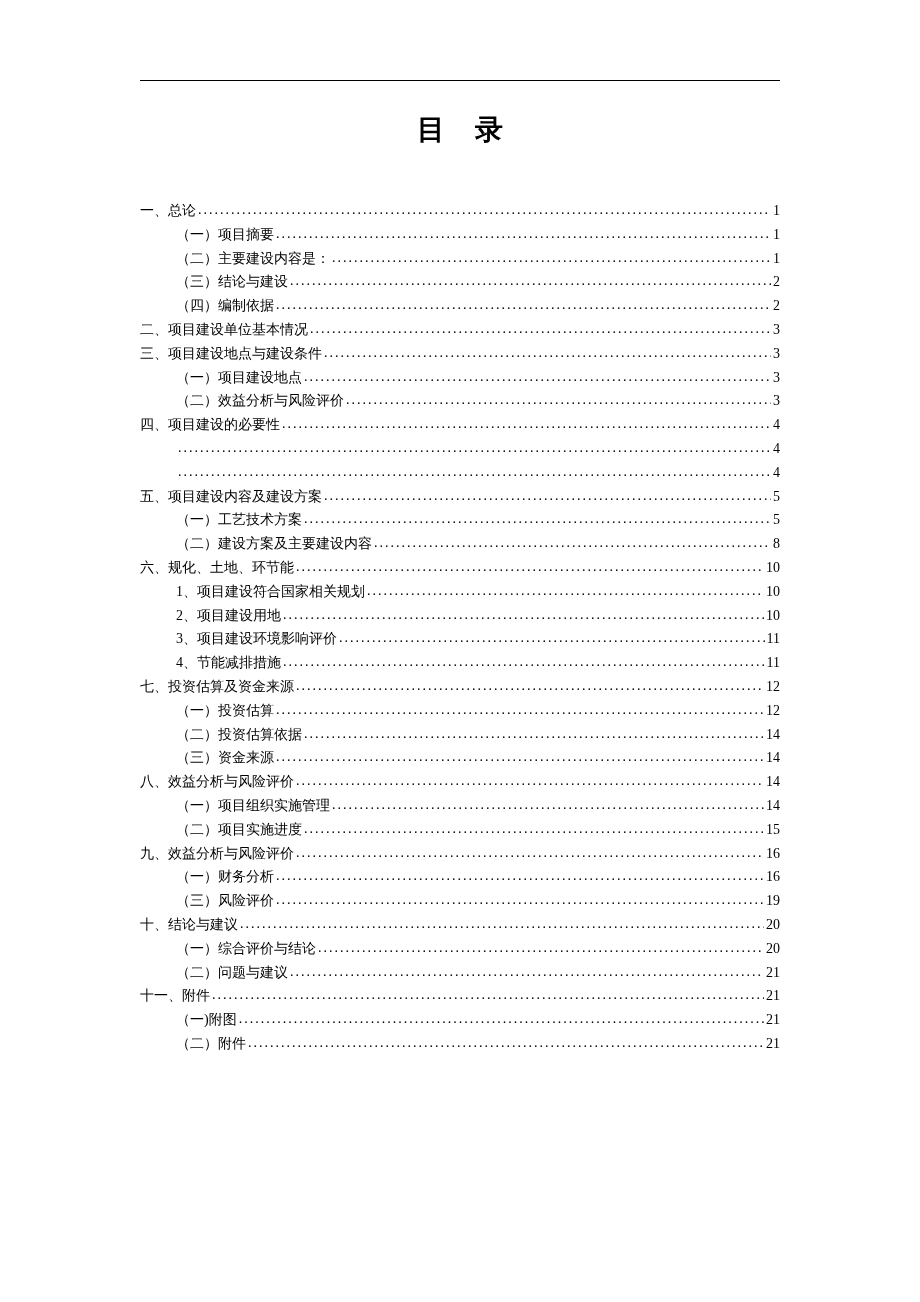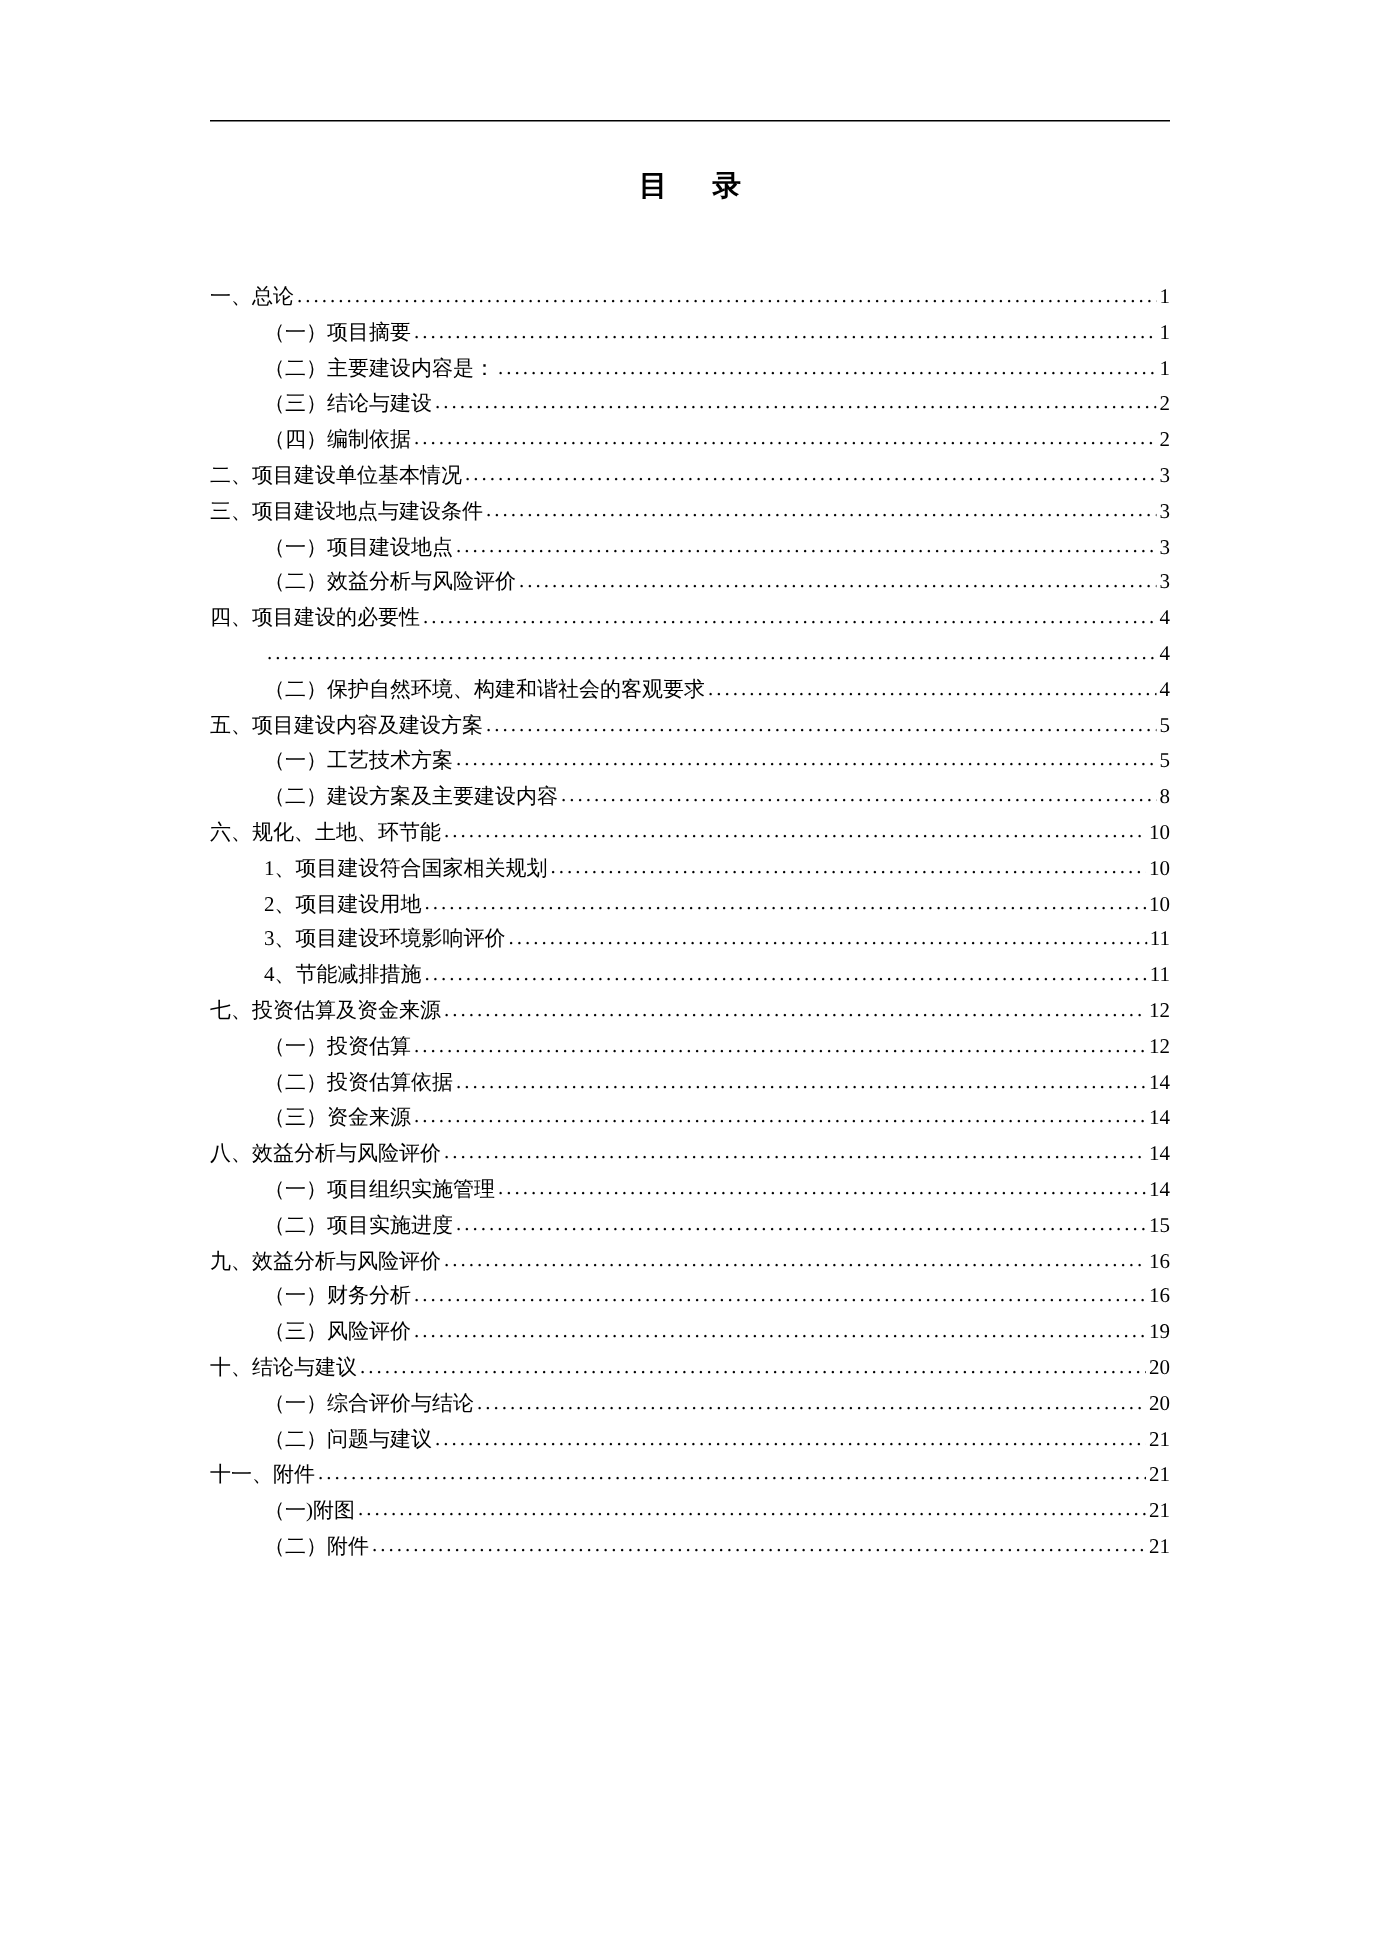--- a/index.html
+++ b/index.html
@@ -14,21 +14,21 @@
       margin: 0 auto;
       padding: 80px 140px 60px 140px;
     }
     .hr-line {
       border: none;
       border-top: 1.5px solid #000;
       margin-bottom: 30px;
     }
     .title {
       text-align: center;
-      font-size: 19px;
+      font-size: 28px;
       font-weight: bold;
       letter-spacing: 30px;
       margin-bottom: 50px;
       padding-left: 30px;
     }
     .toc {
       font-size: 14px;
       line-height: 1.7;
     }
     .toc-item {
@@ -116,21 +116,20 @@
     <div class="toc-item level-1">
       <span class="toc-label">四、项目建设的必要性</span>
       <span class="toc-dots"></span>
       <span class="toc-page">4</span>
     </div>
     <div class="toc-item level-2">
       <span class="toc-dots"></span>
       <span class="toc-page">4</span>
     </div>
     <div class="toc-item level-2">
-      <span class="toc-label">（二）保护自然环境、构建和谐社会的客观要求</span>
       <span class="toc-dots"></span>
       <span class="toc-page">4</span>
     </div>
     <div class="toc-item level-1">
       <span class="toc-label">五、项目建设内容及建设方案</span>
       <span class="toc-dots"></span>
       <span class="toc-page">5</span>
     </div>
     <div class="toc-item level-2">
       <span class="toc-label">（一）工艺技术方案</span>

